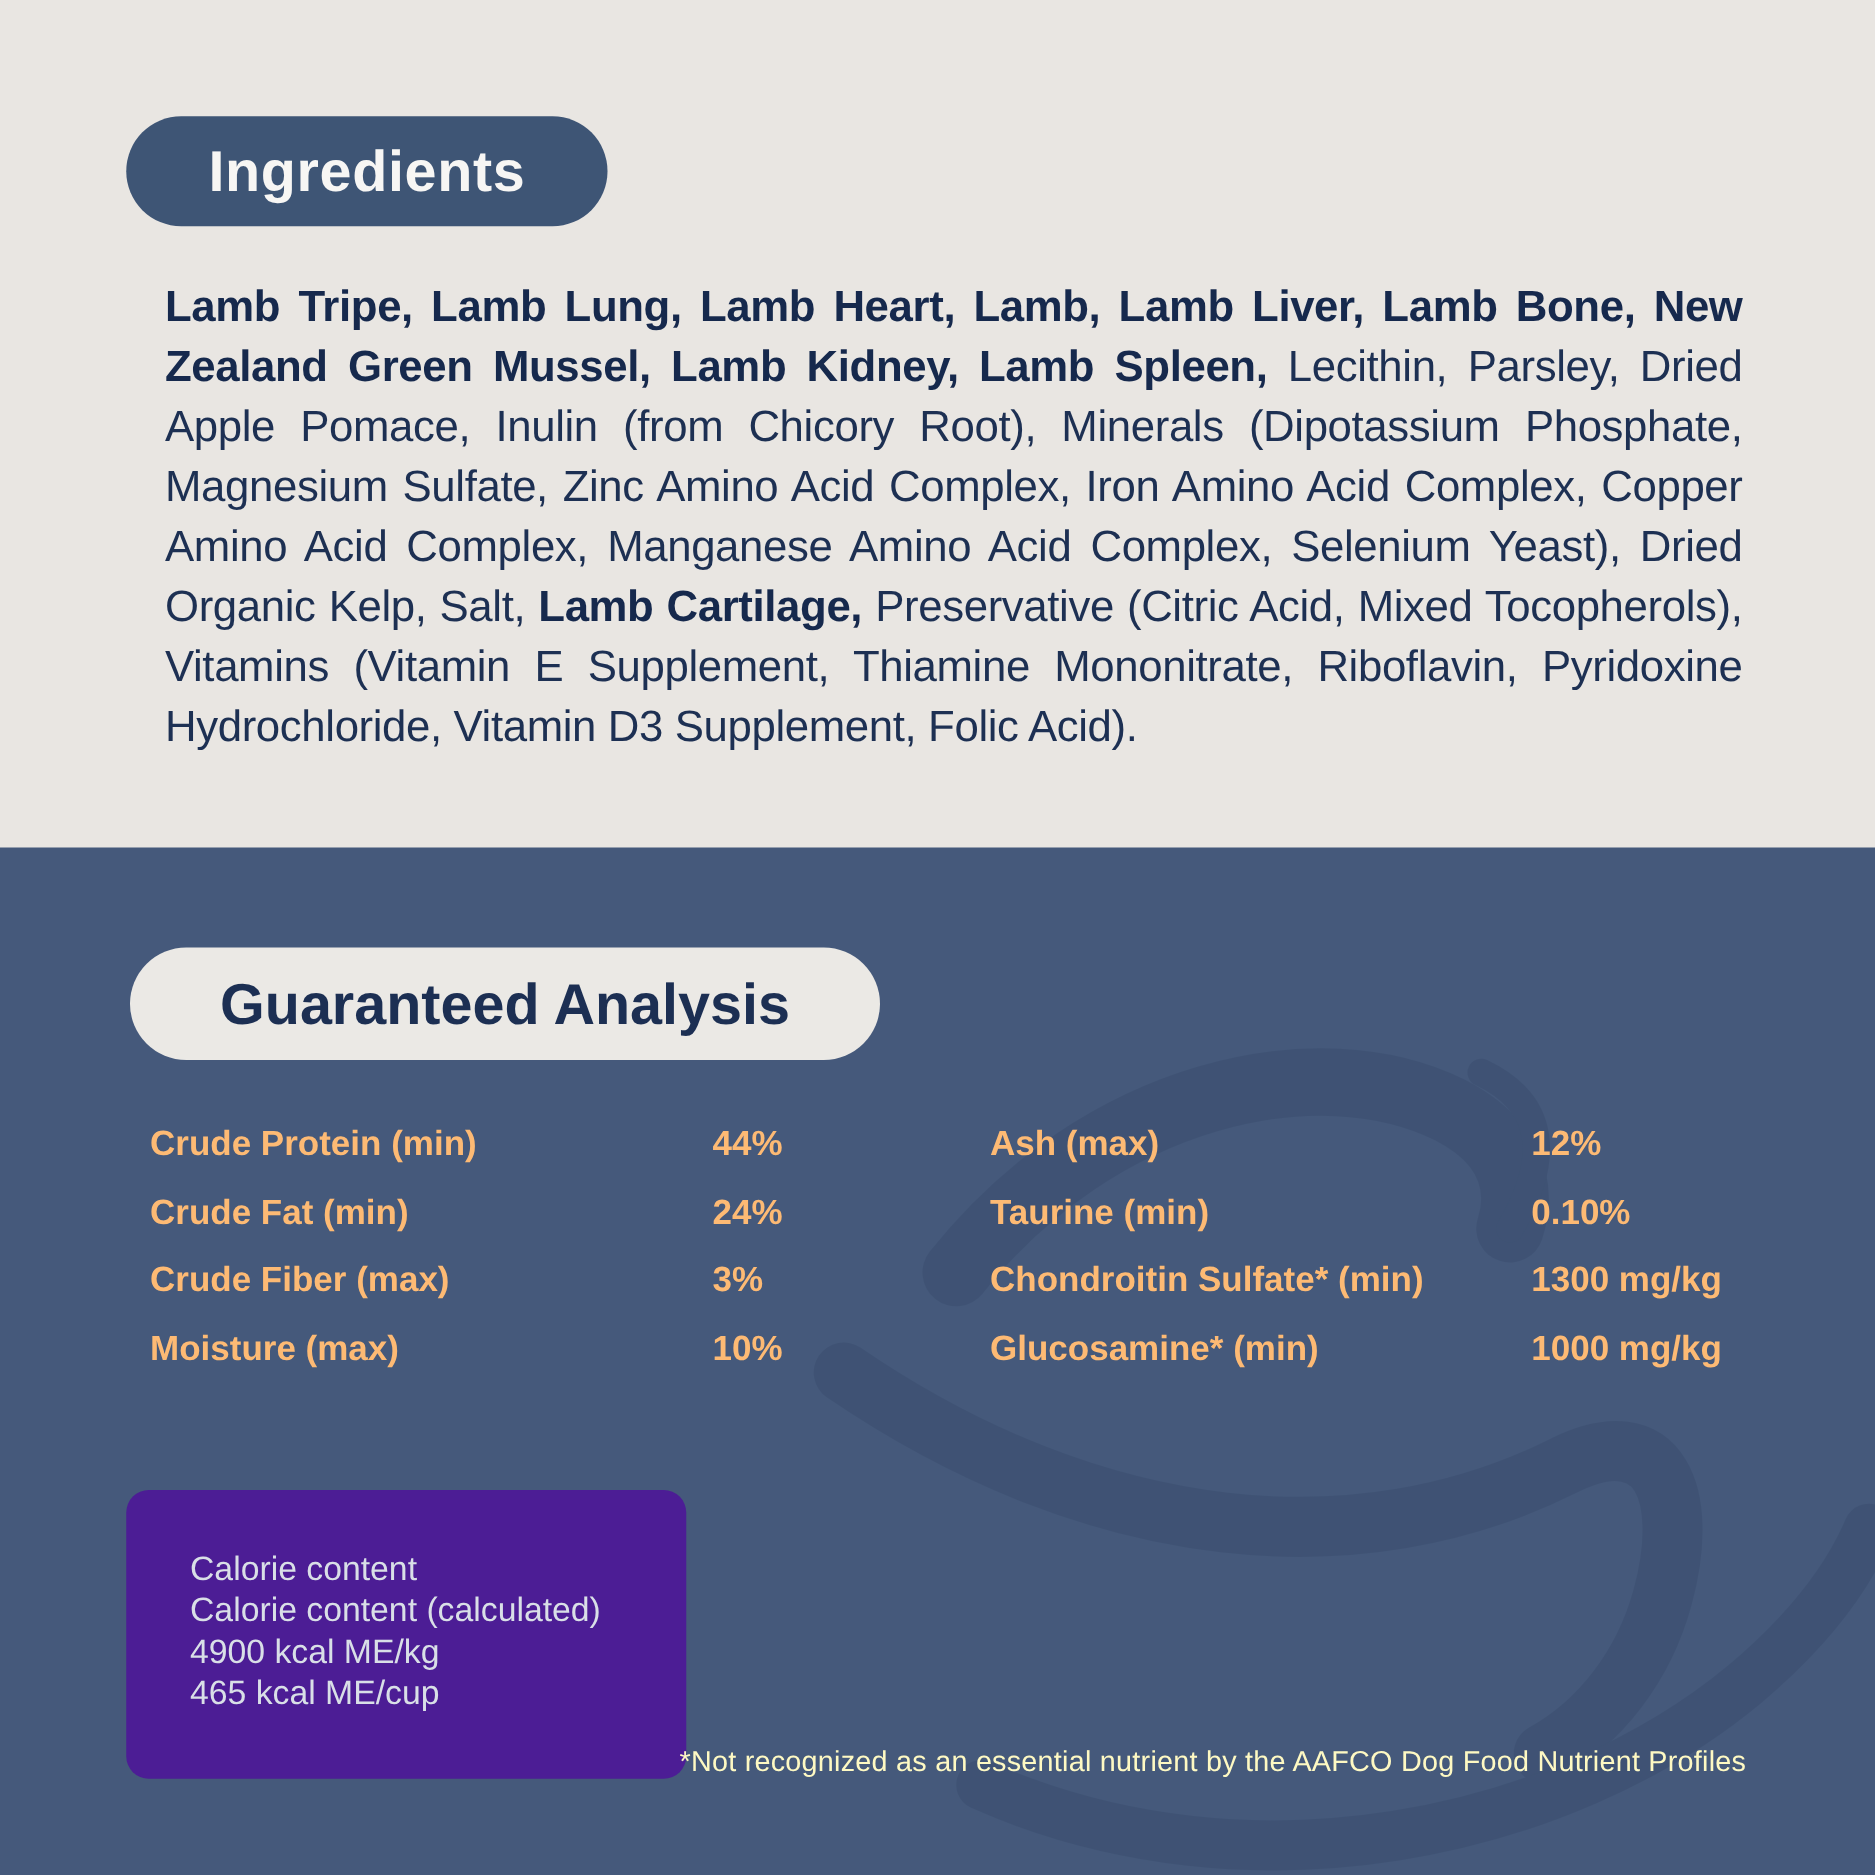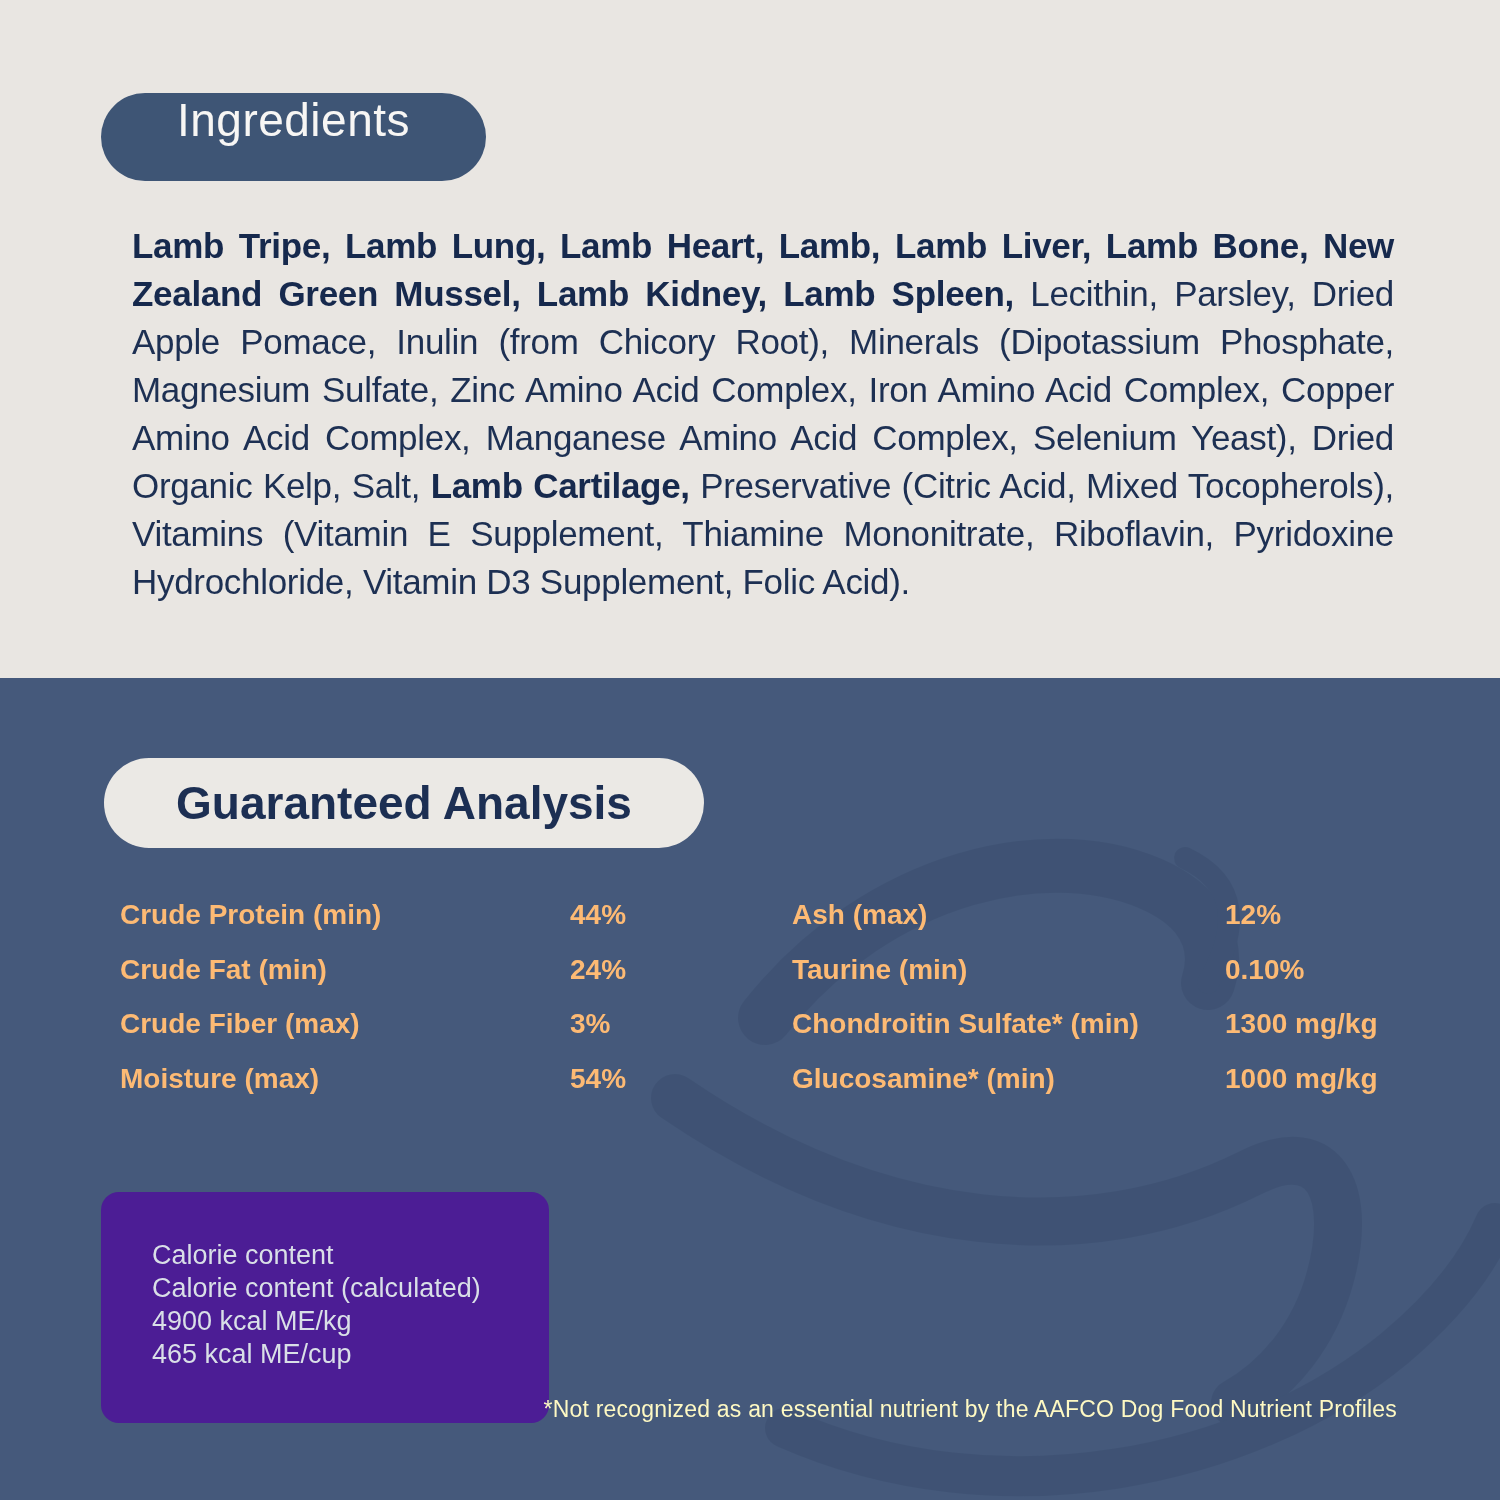--- a/index.html
+++ b/index.html
@@ -15,23 +15,23 @@
   .ingredients-section {
     position: absolute; left: 0; top: 0;
     width: 1500px; height: 678px;
     background: #e9e6e2;
   }
   .pill-dark {
     position: absolute; left: 101px; top: 93px;
     width: 385px; height: 88px;
     background: #3e5575;
     border-radius: 44px;
-    display: flex; align-items: flex-start; justify-content: center;
+    display: flex; align-items: center; justify-content: center;
     color: #f7f6f4;
-    font-size: 46px; font-weight: 400;
+    font-size: 46px; font-weight: 700;
     letter-spacing: 0.5px;
   }
   .ingredients-text {
     position: absolute; left: 132px; top: 222px;
     width: 1262px;
     font-size: 35px; line-height: 48px;
     letter-spacing: -0.3px;
     text-align: justify;
     color: #1d3053;
   }
@@ -135,21 +135,21 @@
     <div class="ga-row">
       <span class="ga-label">Crude Fat (min)</span>
       <span class="ga-value">24%</span>
     </div>
     <div class="ga-row">
       <span class="ga-label">Crude Fiber (max)</span>
       <span class="ga-value">3%</span>
     </div>
     <div class="ga-row">
       <span class="ga-label">Moisture (max)</span>
-      <span class="ga-value">54%</span>
+      <span class="ga-value">10%</span>
     </div>
   </div>
 
   <div class="ga-col right">
     <div class="ga-row">
       <span class="ga-label">Ash (max)</span>
       <span class="ga-value">12%</span>
     </div>
     <div class="ga-row">
       <span class="ga-label">Taurine (min)</span>

